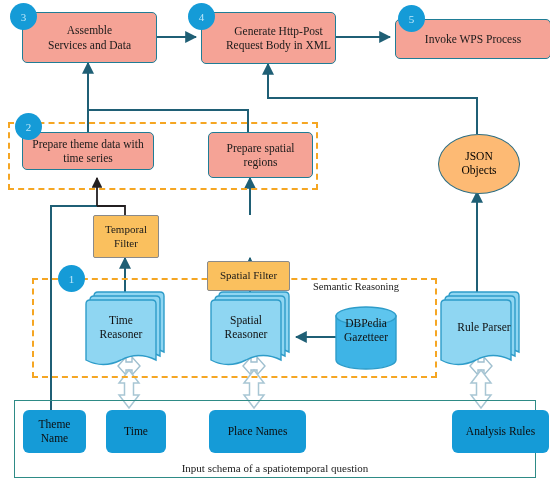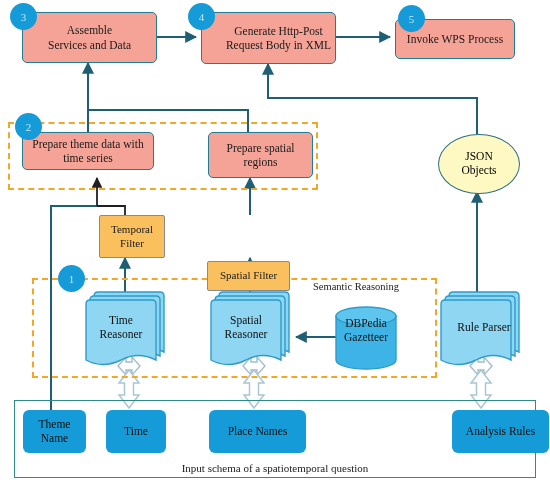--- a/index.html
+++ b/index.html
@@ -11,21 +11,21 @@
   .orange{background:#FAC05E;border:1.4px solid #8a8a8a;border-radius:2px;font-size:11px;line-height:1.2;}
   .cyanbox{background:#159BD7;border-radius:6px;color:#0d0d0d;font-size:11.5px;line-height:1.2;}
   .badge{position:absolute;width:27px;height:27px;border-radius:50%;background:#159BD7;color:#bfe8fb;
          display:flex;align-items:center;justify-content:center;font-size:11px;z-index:6;}
   .label{position:absolute;font-size:11px;color:#1a1a1a;white-space:nowrap;}
   .docshape{position:absolute;font-size:11.5px;line-height:1.22;color:#101010;
             display:flex;align-items:center;justify-content:center;text-align:center;z-index:4;}
   .docshape span{position:relative;z-index:3;}
   .cyl{position:absolute;font-size:11.5px;line-height:1.22;color:#101010;
        display:flex;align-items:flex-start;justify-content:center;text-align:center;z-index:4;}
-  .ellipse{position:absolute;background:#fef9c3;border:1.5px solid #2F6E82;border-radius:50%;
+  .ellipse{position:absolute;background:#fdba74;border:1.5px solid #2F6E82;border-radius:50%;
            display:flex;align-items:center;justify-content:center;text-align:center;font-size:11.5px;line-height:1.2;}
   .dashbox{position:absolute;border:2px dashed #F5A623;box-sizing:border-box;}
   .outerbox{position:absolute;border:1.4px solid #2E8B86;box-sizing:border-box;}
 </style>
 </head>
 <body>
 
 <div id="stage">
 
   <svg class="layer" viewBox="0 0 550 488">
@@ -100,21 +100,21 @@
     </div>
   </div>
 
   <div class="node pink" style="left:201px;top:12px;width:135px;height:52px;padding-left:20px;">
     <div>
       <div>Generate Http-Post</div>
       <div>Request Body in XML</div>
     </div>
   </div>
 
-  <div class="node pink" style="left:395px;top:19px;width:120px;height:40px;">
+  <div class="node pink" style="left:395px;top:19px;width:156px;height:40px;">
     <div>Invoke WPS Process</div>
   </div>
 
   <div class="badge" style="left:10px;top:3px;">
       <span>3</span>
     </div>
   <div class="badge" style="left:188px;top:3px;">
       <span>4</span>
     </div>
   <div class="badge" style="left:398px;top:5px;">
@@ -139,21 +139,21 @@
       <span>2</span>
     </div>
 
   <div class="ellipse" style="left:438px;top:134px;width:80px;height:58px;">
     <div>
       <div>JSON</div>
       <div>Objects</div>
     </div>
   </div>
 
-  <div class="node orange" style="left:93px;top:215px;width:66px;height:43px;margin-left:6px;">
+  <div class="node orange" style="left:93px;top:215px;width:66px;height:43px;">
     <div>
       <div>Temporal</div>
       <div>Filter</div>
     </div>
   </div>
 
   <div class="node orange" style="left:207px;top:222px;width:83px;height:30px;margin-top:39px;">
     <div>Spatial Filter</div>
   </div>
 

